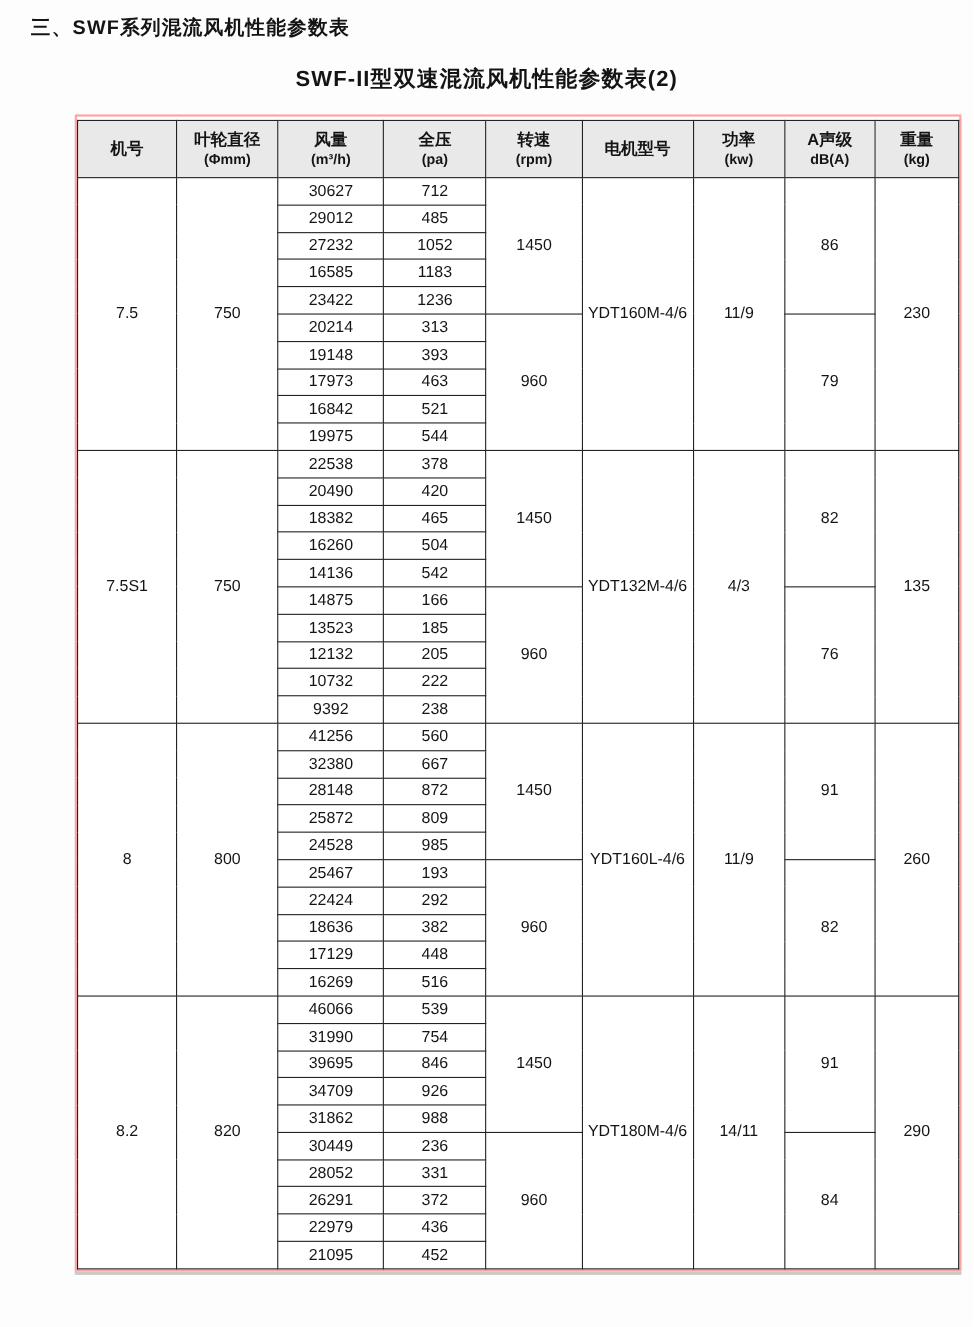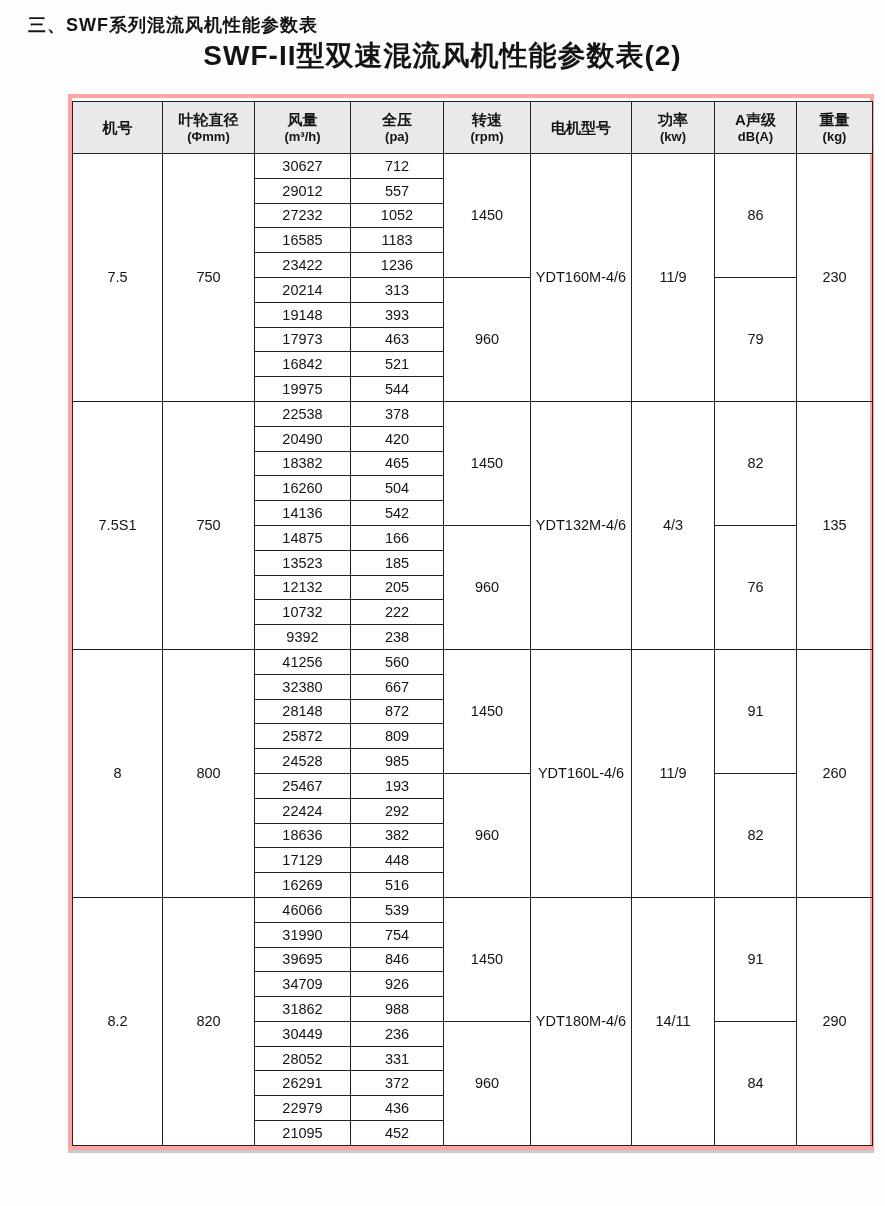--- a/index.html
+++ b/index.html
@@ -10,29 +10,30 @@
     font-family: "Liberation Sans", sans-serif;
     color: #141414;
   }
   .doc-title {
     font-size: 18px;
     font-weight: bold;
     margin: 13px 0 0 28px;
     letter-spacing: 1px;
   }
   .doc-subtitle {
-    font-size: 28px;
+    font-size: 20px;
     font-weight: bold;
     text-align: center;
+    margin-top: 21px;
     letter-spacing: 1px;
   }
   .table-wrap {
     width: 806px;
     margin: 19px 0 0 68px;
-    border: 4px solid #fca5a5;
+    border: 2px solid #fca5a5;
     padding-top: 3px;
     background: #ffffff;
     box-shadow: 0 3px 0 #c9c9c9;
   }
   table {
     border-collapse: collapse;
     width: 100%;
     table-layout: fixed;
   }
   th, td {
@@ -116,21 +117,21 @@
           <td>30627</td>
           <td>712</td>
           <td rowspan="5">1450</td>
           <td rowspan="10">YDT160M-4/6</td>
           <td rowspan="10">11/9</td>
           <td rowspan="5">86</td>
           <td rowspan="10">230</td>
         </tr>
         <tr>
           <td>29012</td>
-          <td>557</td>
+          <td>485</td>
         </tr>
         <tr>
           <td>27232</td>
           <td>1052</td>
         </tr>
         <tr>
           <td>16585</td>
           <td>1183</td>
         </tr>
         <tr>

